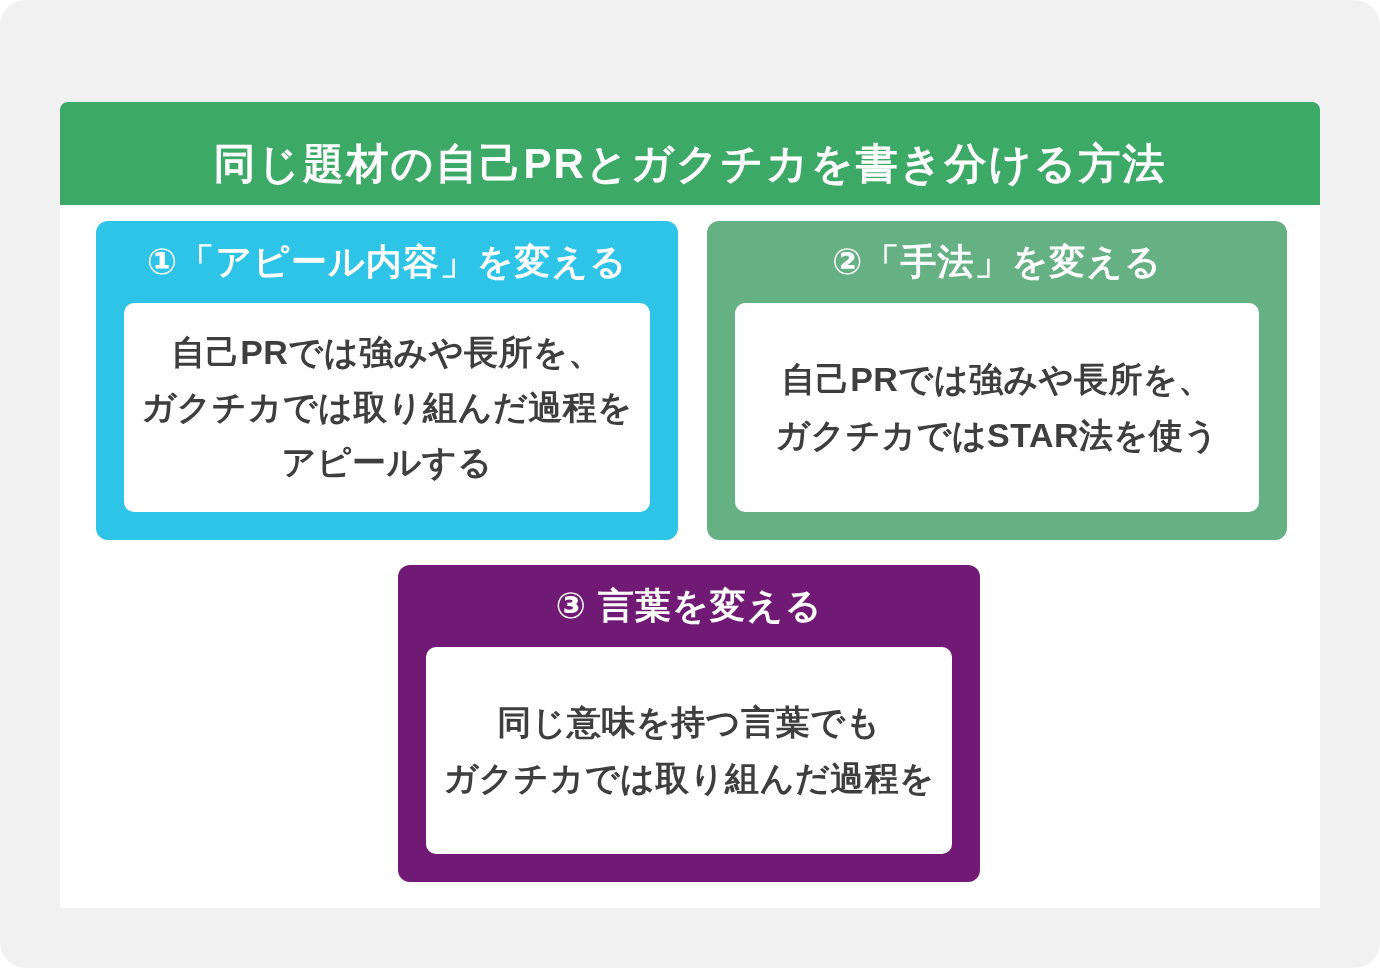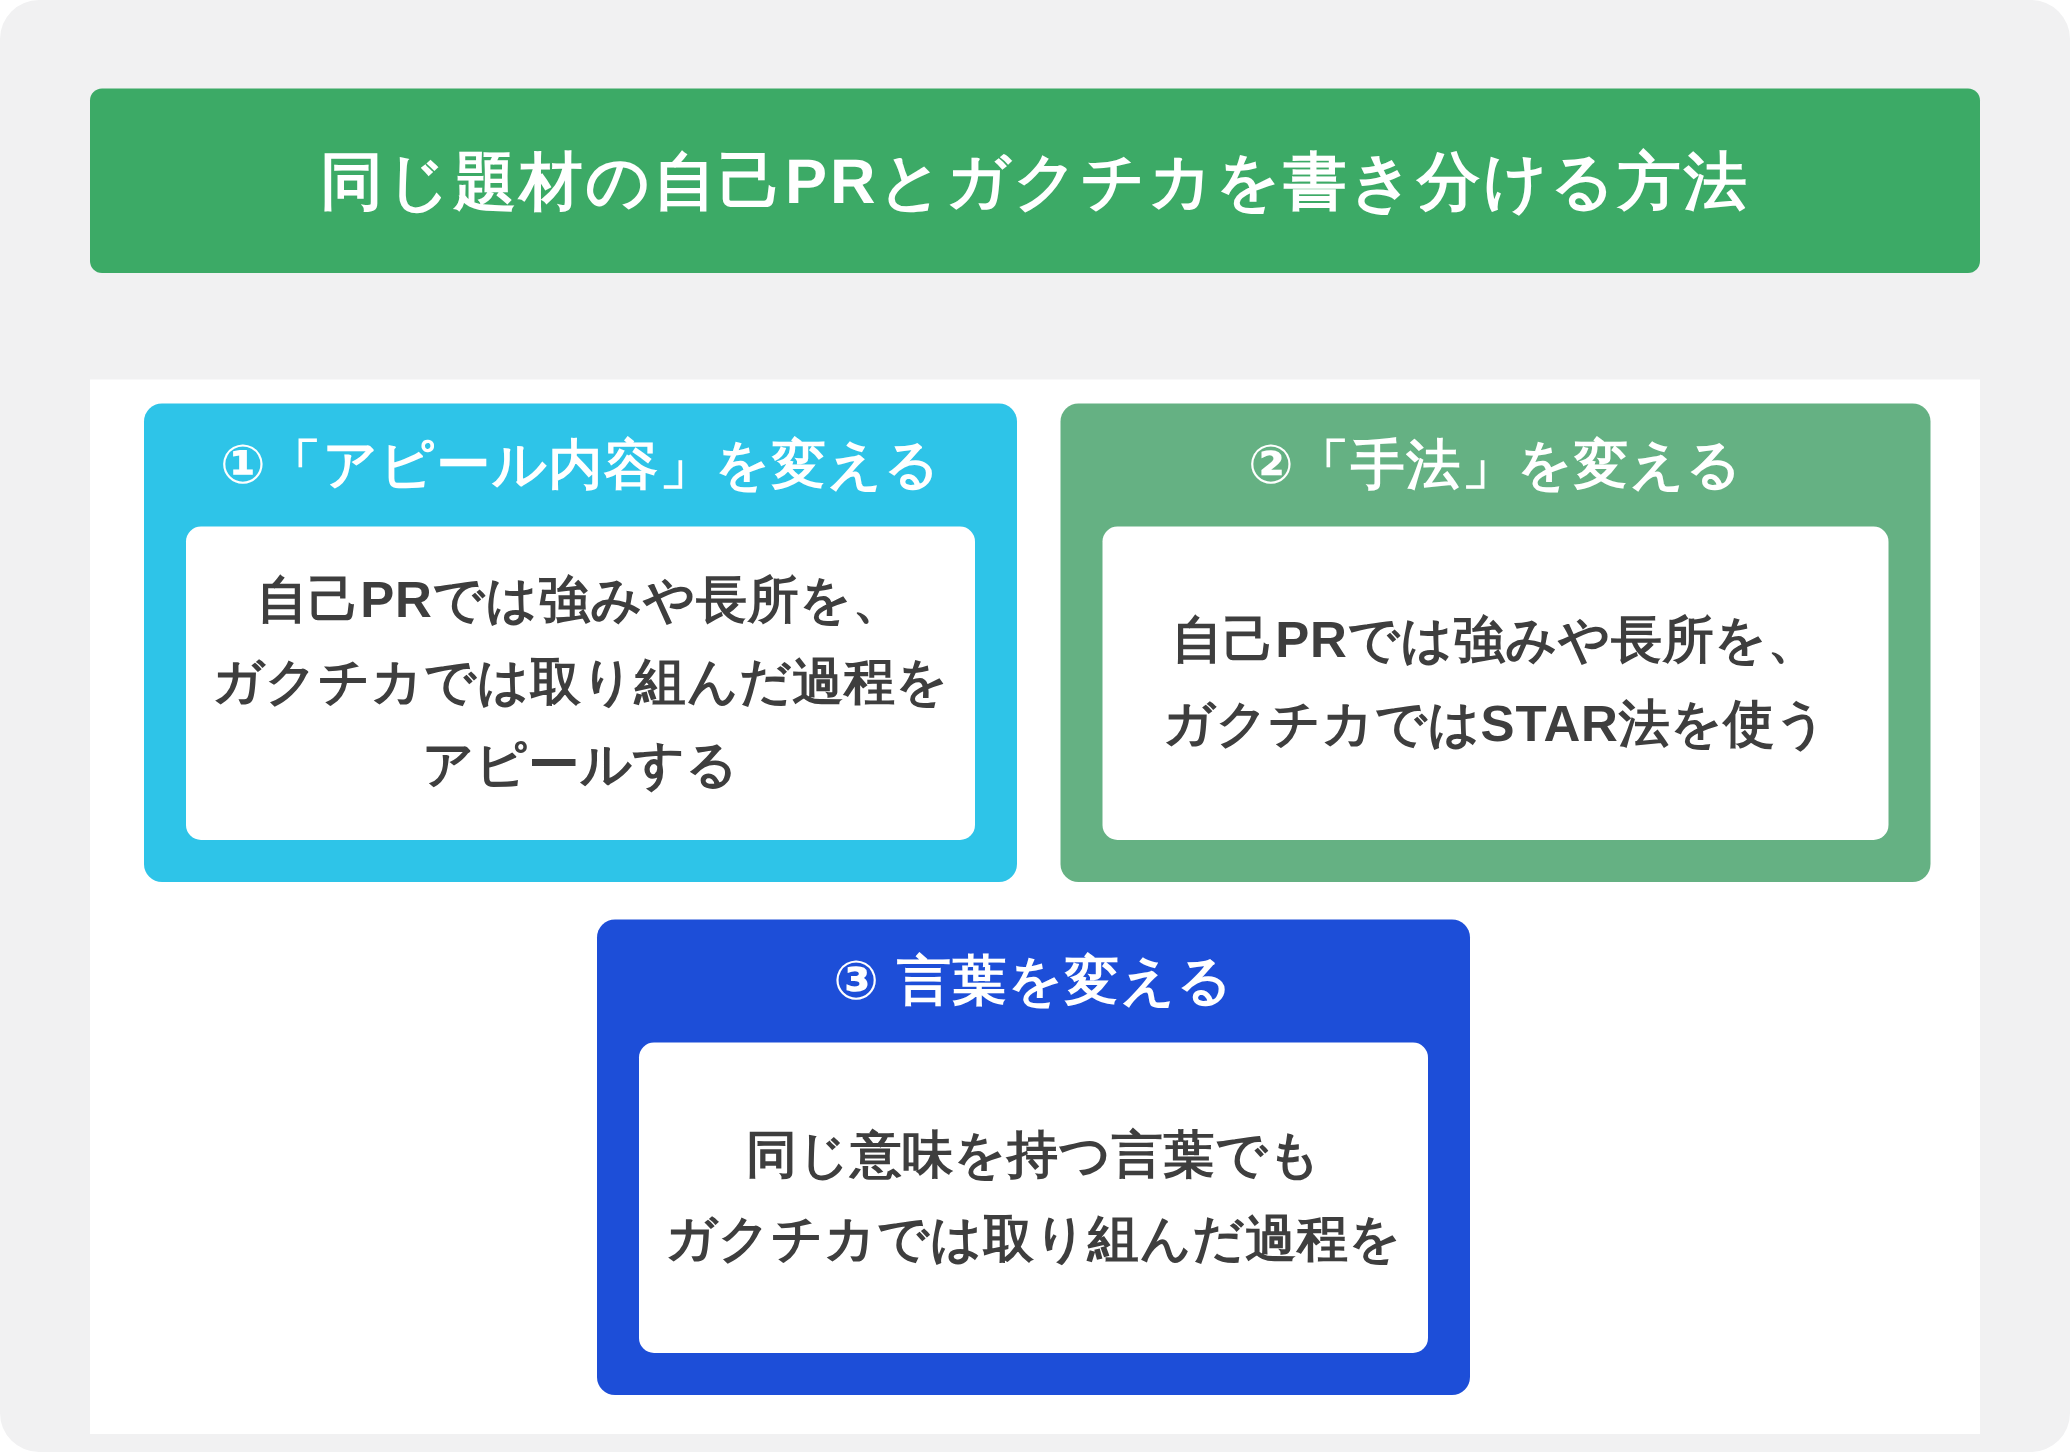--- a/index.html
+++ b/index.html
@@ -33,21 +33,20 @@
     letter-spacing: 2px;
     color: #ffffff;
   }
   .panel {
     position: absolute;
     left: 60px;
     top: 205px;
     width: 1260px;
     height: 703px;
     background: #ffffff;
-    margin-top: 48px;
   }
   .card {
     position: absolute;
     border-radius: 12px;
     display: flex;
     flex-direction: column;
     box-sizing: border-box;
   }
   .card-title {
     height: 82px;
@@ -78,39 +77,39 @@
   }
   .card-1 { left: 36px;  top: 16px;  width: 582px; height: 319px; }
   .card-2 { left: 647px; top: 16px;  width: 580px; height: 319px; }
   .card-3 { left: 338px; top: 360px; width: 582px; height: 317px; }
 </style>
 </head>
 <body>
 
 <div class="canvas" style="background-color: rgb(241, 241, 242);">
 
-  <div class="header" style="background-color: rgb(60, 170, 102);">
+  <div class="header" style="background-color: rgb(60, 170, 102); margin-top: 43px;">
     <h1 class="title">同じ題材の自己PRとガクチカを書き分ける方法</h1>
   </div>
 
   <div class="panel" style="background-color: rgb(255, 255, 255);">
 
     <div class="card card-1" style="background-color: rgb(46, 196, 232);">
       <div class="card-title">①「アピール内容」を変える</div>
       <div class="card-inner">自己PRでは強みや長所を、
 ガクチカでは取り組んだ過程を
 アピールする</div>
     </div>
 
     <div class="card card-2" style="background-color: rgb(101, 177, 131); justify-content: center;">
       <div class="card-title">②「手法」を変える</div>
       <div class="card-inner">自己PRでは強みや長所を、
 ガクチカではSTAR法を使う</div>
     </div>
 
-    <div class="card card-3" style="background-color: #1d4ed8;">
+    <div class="card card-3" style="background-color: #701a75;">
       <div class="card-title">③ 言葉を変える</div>
       <div class="card-inner">同じ意味を持つ言葉でも
 ガクチカでは取り組んだ過程を</div>
     </div>
 
   </div>
 </div>
 
 </body></html>

